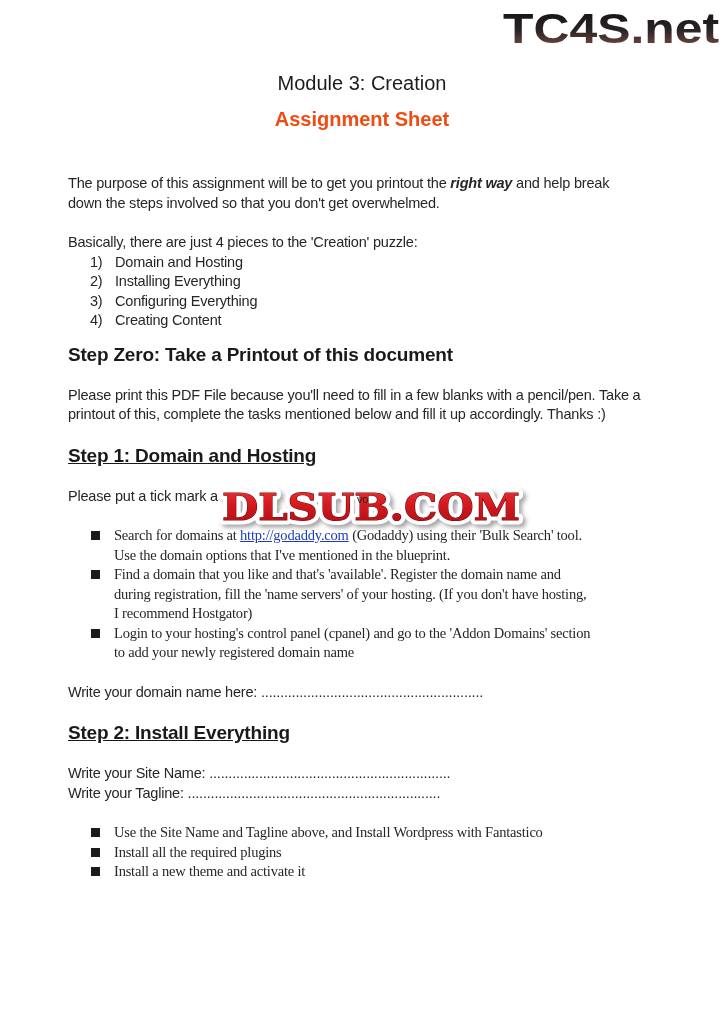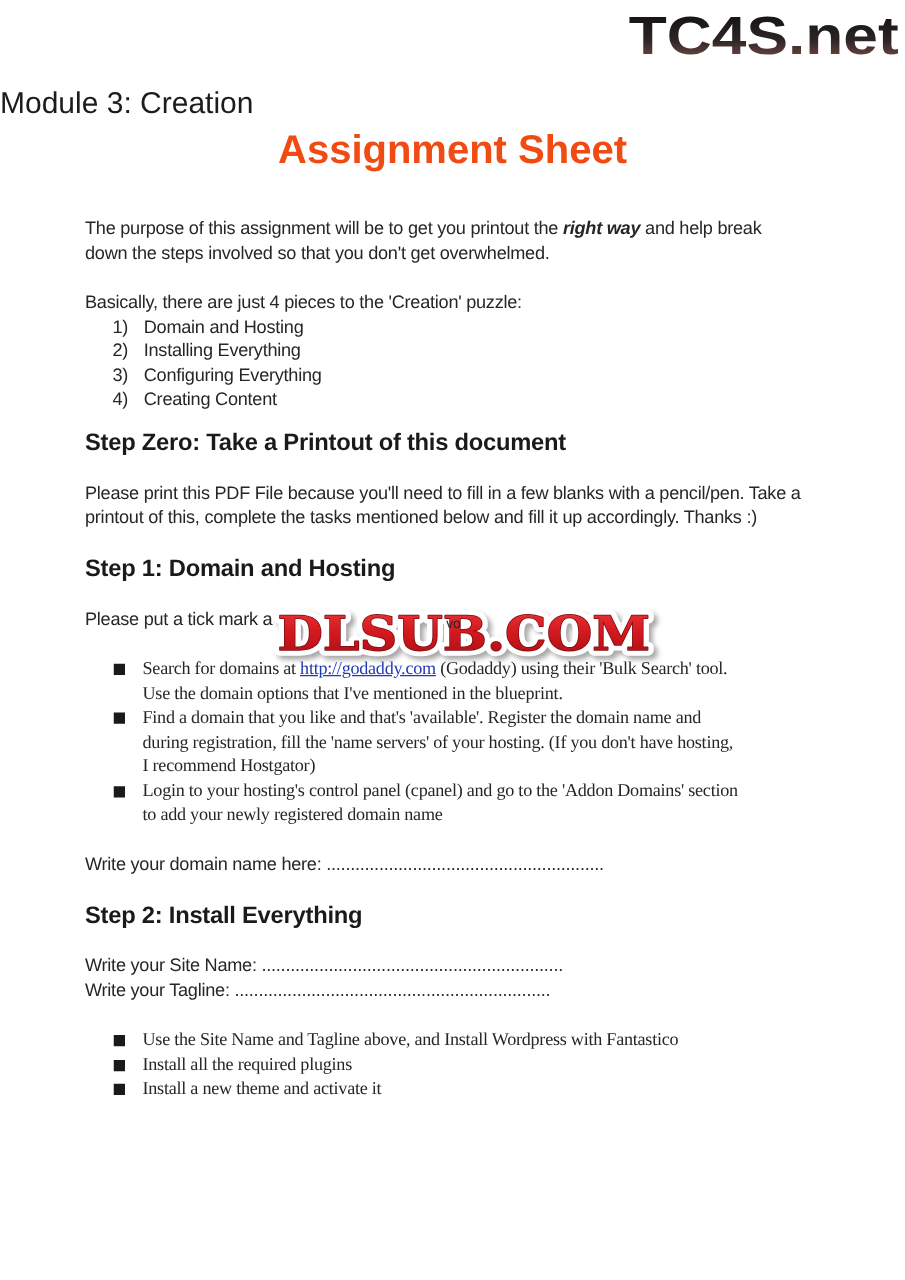--- a/index.html
+++ b/index.html
@@ -1,38 +1,38 @@
 <!DOCTYPE html>
 <html><head>
 <meta charset="utf-8">
 <style>
   html,body { margin:0; padding:0; background:#ffffff; }
   .page {
     position:relative; width:724px; height:896px; background:#ffffff;
     font-family:"Liberation Sans", sans-serif; color:#262626; overflow:hidden;
   }
   .title {
-    margin:66px 0 0; font-size:24px; font-weight:400;
+    margin:66px 0 0; text-align:center; font-size:20px; font-weight:400;
     color:#1c1c1c; line-height:34px;
   }
   .subtitle {
-    margin:4px 0 0; text-align:center; font-size:32px; font-weight:700;
+    margin:4px 0 0; text-align:center; font-size:20px; font-weight:700;
     color:#F04B12; line-height:30px;
   }
   .content {
     margin:40px 0 0 68px; width:600px; font-size:14.5px; line-height:19.5px;
     letter-spacing:-0.2px; color:#262626;
   }
   .ln { white-space:nowrap; }
   .mt20 { margin-top:20px; }
   .h3 {
     font-size:19px; font-weight:700; margin:13px 0 0; line-height:22px;
     color:#1a1a1a; letter-spacing:-0.2px; white-space:nowrap;
   }
-  .h3.mt20 { margin-top:20px; }
+  .h3.mt20 { margin-top:20px;text-decoration:underline; }
   .numrow { display:flex; }
   .numrow .num { width:25px; margin-left:22px; flex:none; }
   .brow { display:flex; align-items:flex-start;font-family:Liberation Serif, serif; }
   .sq { width:9px; height:9px; background:#1a1a1a; margin:5px 14px 0 23px; flex:none; }
   .btext { min-width:0; }
   .em { font-style:italic;font-weight:bold; }
   a.doclink { color:#1F3BB3; text-decoration:underline; }
   .logo { position:absolute; top:3px; right:1px; z-index:3; }
   .wm-center {
     position:absolute; left:216px; top:479px; z-index:4;

